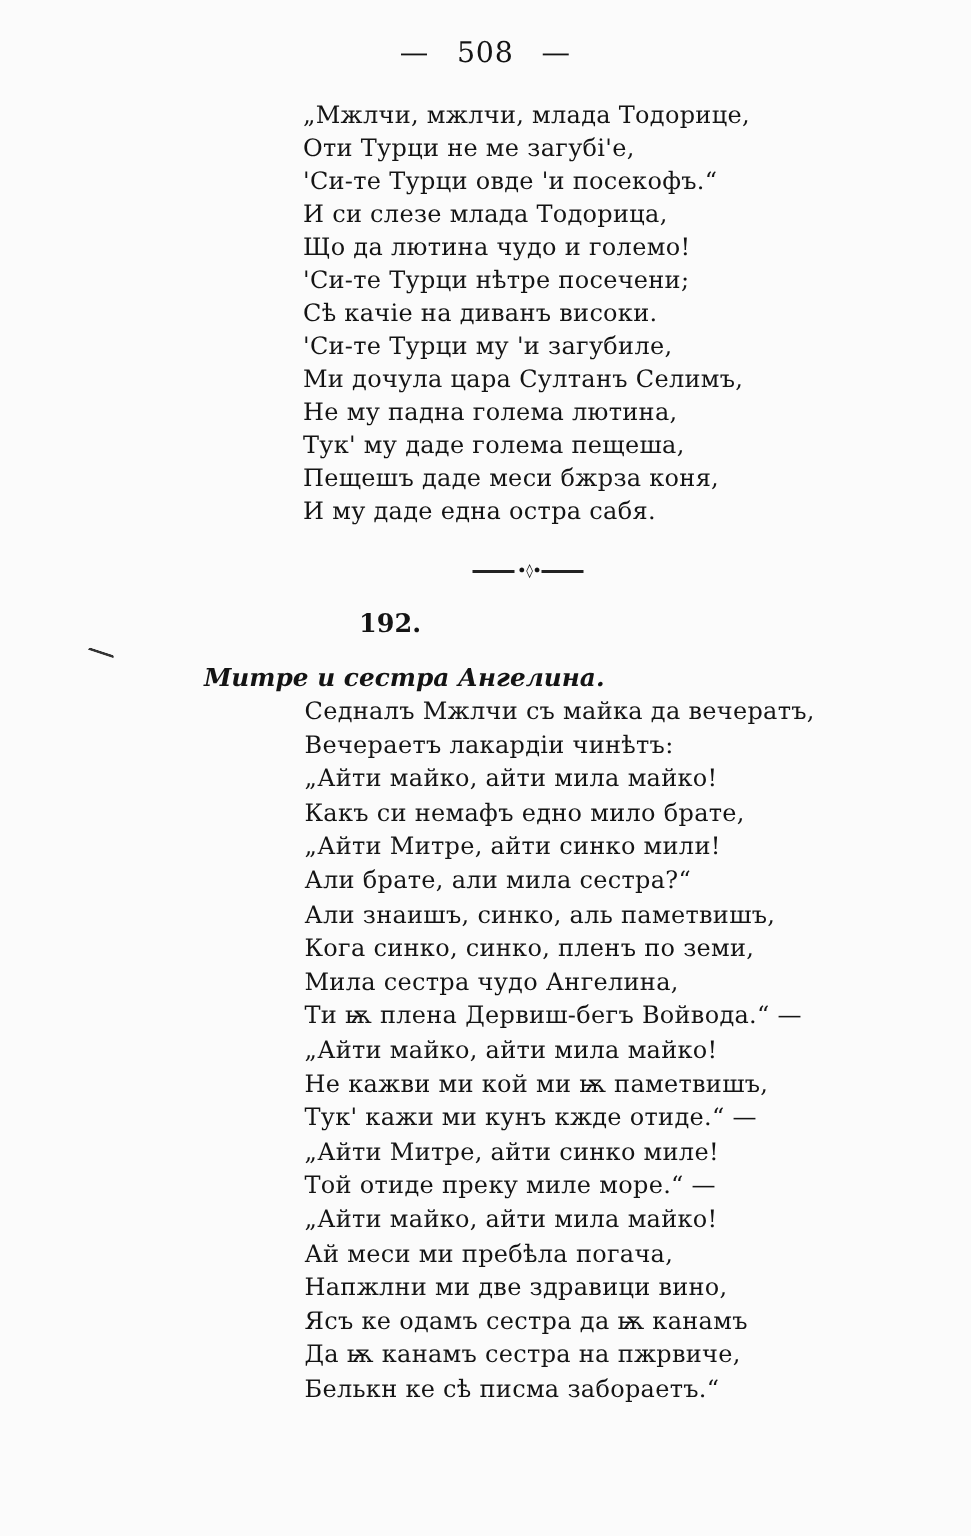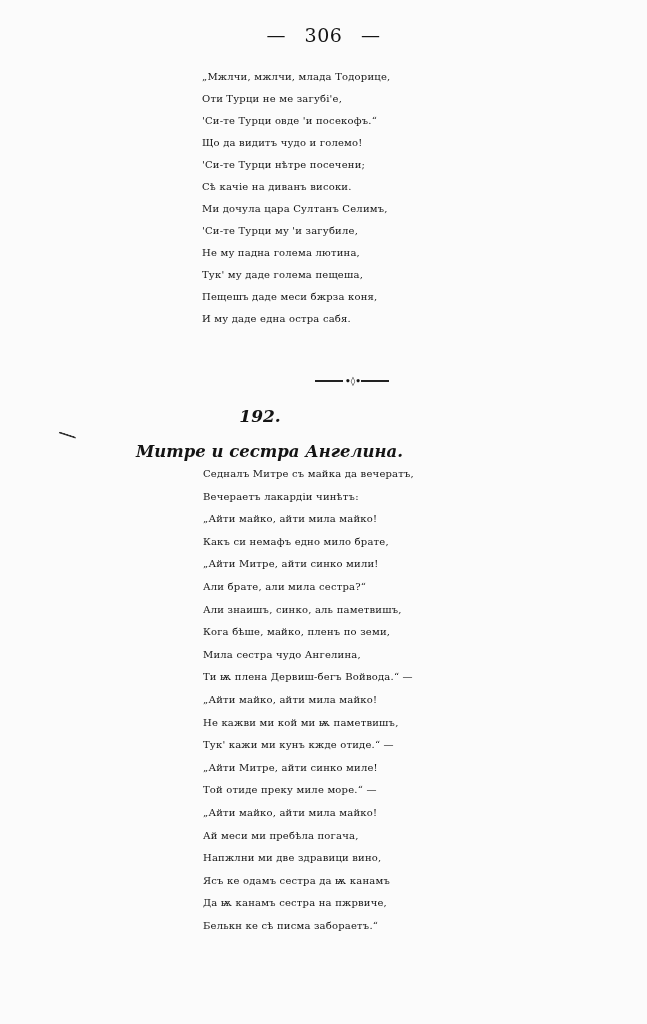--- a/index.html
+++ b/index.html
@@ -10,88 +10,89 @@
       font-family: "DejaVu Serif", "Liberation Serif", serif;
       color: #141414;
     }
     .header {
       position: absolute; top: 24px; left: 0; width: 647px;
       text-align: center; font-size: 19px; letter-spacing: 0.5px;
     }
     .header .dash { display: inline-block; margin: 0 12px; }
     .stanza {
       position: absolute; left: 202px;
-      font-size: 10px; letter-spacing: 0.2px;
+      font-size: 16px; letter-spacing: 0.2px;
     }
     .stanza .line { height: 22px; line-height: 22px; white-space: nowrap; }
     #poem1 { top: 66px; }
     #poem2 { top: 463px; left: 203px; }
     #poem2 .line { height: 22.6px; line-height: 22.6px; }
     .ornament {
       position: absolute; top: 376px; left: 315px; width: 74px; height: 10px;
     }
     .ornament .rule { position: absolute; top: 4px; height: 1.5px; background: #222; }
     .ornament .knot { position: absolute; left: 30px; top: 0; font-size: 9px; line-height: 10px; font-weight: bold; }
     .poem-number {
       position: absolute; top: 406px; left: 0; width: 520px; text-align: center;
-      font-size: 17px; font-weight: bold; font-style: italic;
+      font-size: 17px; font-weight: bold;
     }
     .poem-title {
       position: absolute; top: 442px; left: 0; width: 539px; text-align: center;
       font-size: 16.5px; font-weight: bold; font-style: italic;
     }
     .margin-mark {
       position: absolute; top: 434px; left: 58px; width: 18px; height: 3px;
       border-top: 2px solid #333; transform: rotate(18deg); border-radius: 2px;
     }
   </style>
 </head>
 <body>
 
 <div class="header">
   <span class="dash">—</span>
-  <span>306</span>
+  <span>508</span>
   <span class="dash">—</span>
 </div>
 
 <div class="stanza" id="poem1">
   <div class="line">„Мжлчи, мжлчи, млада Тодорице,</div>
   <div class="line">Оти Турци не ме загубі'е,</div>
   <div class="line">'Си-те Турци овде 'и посекофъ.“</div>
-  <div class="line">Що да видитъ чудо и големо!</div>
+  <div class="line">И си слезе млада Тодорица,</div>
+  <div class="line">Що да лютина чудо и големо!</div>
   <div class="line">'Си-те Турци нѣтре посечени;</div>
   <div class="line">Сѣ качіе на диванъ високи.</div>
+  <div class="line">'Си-те Турци му 'и загубиле,</div>
   <div class="line">Ми дочула цара Султанъ Селимъ,</div>
-  <div class="line">'Си-те Турци му 'и загубиле,</div>
   <div class="line">Не му падна голема лютина,</div>
   <div class="line">Тук' му даде голема пещеша,</div>
   <div class="line">Пещешъ даде меси бжрза коня,</div>
   <div class="line">И му даде една остра сабя.</div>
 </div>
 
 <div class="ornament">
   <div class="rule" style="left:0;width:28px;"></div>
   <div class="knot">•◊•</div>
   <div class="rule" style="left:46px;width:28px;"></div>
 </div>
 
 <div class="margin-mark"></div>
 
 <div class="poem-number">192.</div>
 <div class="poem-title">Митре и сестра Ангелина.</div>
 
 <div class="stanza" id="poem2">
-  <div class="line">Седналъ Митре съ майка да вечератъ,</div>
+  <div class="line">Седналъ Мжлчи съ майка да вечератъ,</div>
   <div class="line">Вечераетъ лакардіи чинѣтъ:</div>
   <div class="line">„Айти майко, айти мила майко!</div>
   <div class="line">Какъ си немафъ едно мило брате,</div>
   <div class="line">„Айти Митре, айти синко мили!</div>
   <div class="line">Али брате, али мила сестра?“</div>
   <div class="line">Али знаишъ, синко, аль паметвишъ,</div>
-  <div class="line">Кога бѣше, майко, пленъ по земи,</div>
+  <div class="line">Кога синко, синко, пленъ по земи,</div>
   <div class="line">Мила сестра чудо Ангелина,</div>
   <div class="line">Ти ѭ плена Дервиш-бегъ Войвода.“ —</div>
   <div class="line">„Айти майко, айти мила майко!</div>
   <div class="line">Не кажви ми кой ми ѭ паметвишъ,</div>
   <div class="line">Тук' кажи ми кунъ кжде отиде.“ —</div>
   <div class="line">„Айти Митре, айти синко миле!</div>
   <div class="line">Той отиде преку миле море.“ —</div>
   <div class="line">„Айти майко, айти мила майко!</div>
   <div class="line">Ай меси ми пребѣла погача,</div>
   <div class="line">Напжлни ми две здравици вино,</div>

